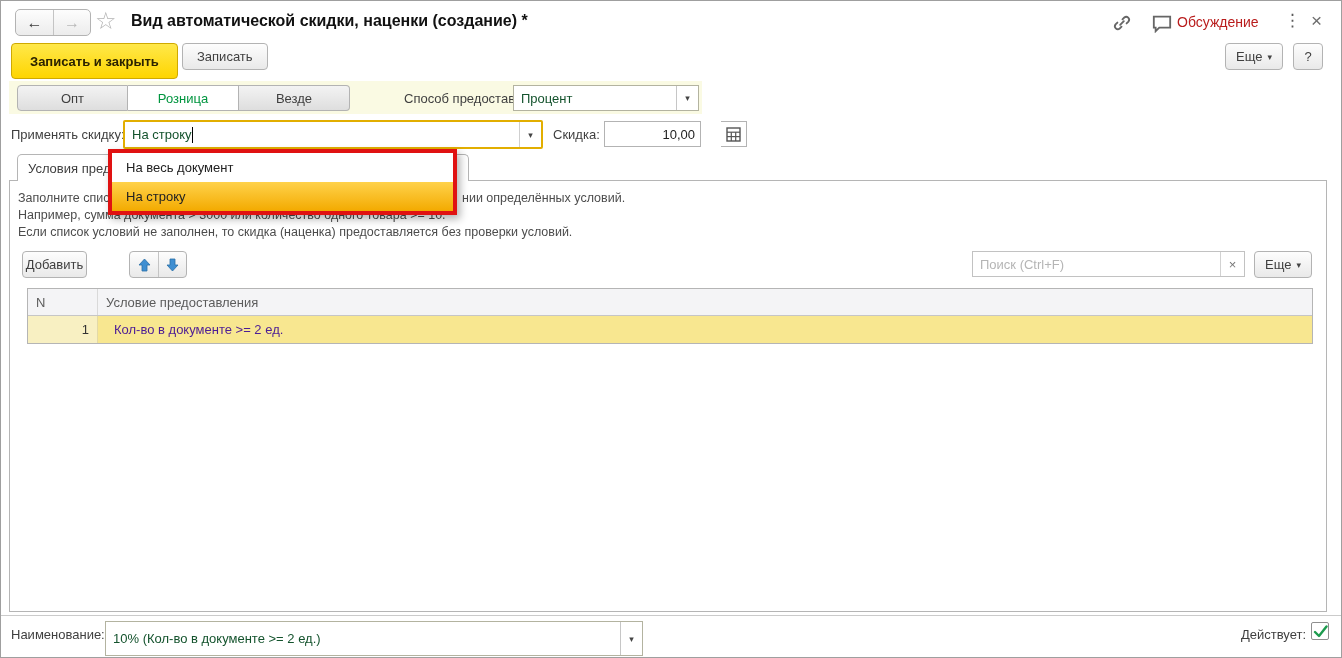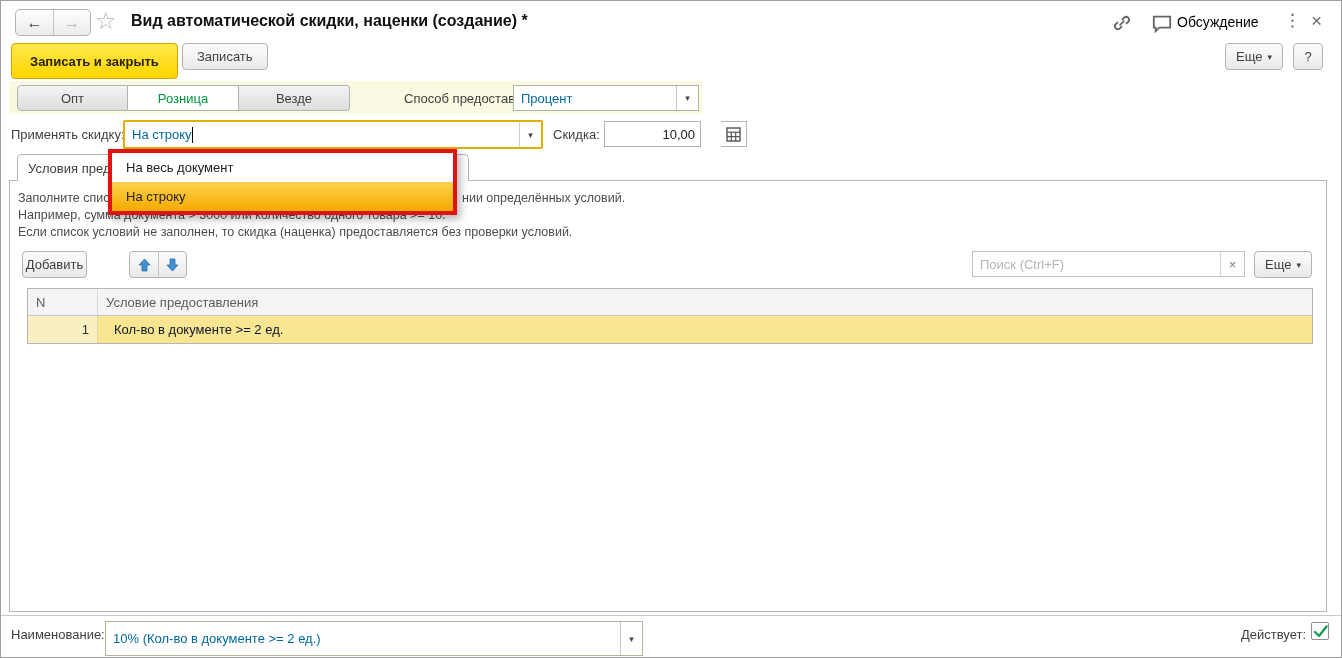--- a/index.html
+++ b/index.html
@@ -9,21 +9,21 @@
 
   
   .navgroup { position:absolute; left:14px; top:8px; display:flex; border:1px solid #b3b3b3; border-radius:5px; overflow:hidden; background:linear-gradient(#fdfdfd,#ececec); }
   .navbtn { width:37px; height:25px; display:flex; align-items:center; justify-content:center; font-size:16px; color:#3c3c3c; cursor:default; }
   .navbtn + .navbtn { border-left:1px solid #c4c4c4; }
   .navbtn.disabled { color:#b8b8b8; }
   .star { position:absolute; left:94px; top:6px; font-size:24px; color:#b4b4b4; }
   .title { position:absolute; left:130px; top:11px; font-size:16px; font-weight:bold; color:#111; }
   .icon-link { position:absolute; left:1110px; top:11px; }
   .icon-chat { position:absolute; left:1150px; top:12px; }
-  .discussion { position:absolute; left:1176px; top:13px; font-size:14px; color:#000000; }
+  .discussion { position:absolute; left:1176px; top:13px; font-size:14px; color:#b91c1c; }
   .dots { position:absolute; left:1283px; top:9px; font-size:17px; color:#5a5a5a; letter-spacing:0; }
   .closex { position:absolute; left:1310px; top:9px; font-size:19px; color:#6e6e6e; }
 
   
   .btn { display:inline-flex; align-items:center; justify-content:center; height:27px; border:1px solid #b3b3b3; border-radius:4px; background:linear-gradient(#fdfdfd,#e9e9e9); color:#3f3f3f; padding:0 14px; font-size:13px; }
   .btn-yellow { position:absolute; left:10px; top:42px; background:linear-gradient(#ffe84a,#fed500); border-color:#cfa900; font-weight:bold; color:#2b2300; padding:17px 18px; }
   .btn-save { position:absolute; left:181px; top:42px; }
   .btn-more-top { position:absolute; left:1224px; top:42px; width:58px; padding:0; }
   .btn-help { position:absolute; left:1292px; top:42px; width:30px; padding:0; }
   .caret-down { font-size:9px; color:#444; margin-left:5px; }
@@ -32,21 +32,21 @@
   .strip { position:absolute; left:8px; top:80px; width:693px; height:33px; background:#fafae3; }
   .segs { position:absolute; left:16px; top:84px; display:flex; }
   .seg { width:111px; height:26px; display:flex; align-items:center; justify-content:center; border:1px solid #b3b3b3; background:linear-gradient(#f3f3f3,#dedede); color:#3f3f3f; }
   .seg:first-child { border-radius:4px 0 0 4px; }
   .seg:last-child { border-radius:0 4px 4px 0; }
   .seg + .seg { border-left:none; }
   .seg.sel { background:#fff; color:#00953f; }
   .lbl { color:#3f3f3f; }
   .method-label { position:absolute; left:403px; top:90px; }
   .combo { position:absolute; display:flex; border:1px solid #b3b3a0; background:#fff; }
-  .combo .cval { flex:1; display:flex; align-items:center; padding:0 7px; color:#0369a1; overflow:hidden; white-space:nowrap; }
+  .combo .cval { flex:1; display:flex; align-items:center; padding:0 7px; color:#14532d; overflow:hidden; white-space:nowrap; }
   .combo .cbtn { width:22px; display:flex; align-items:center; justify-content:center; border-left:1px solid #c6c6c6; font-size:9px; color:#444; background:#fff; }
   .combo-method { left:512px; top:84px; width:186px; height:26px; }
 
   
   .apply-label { position:absolute; left:10px; top:126px; }
   .combo-apply { left:122px; top:119px; width:420px; height:29px; border:2px solid #e2ae00; border-radius:2px; }
   .combo-apply .cbtn { border-left:1px solid #cfcfcf; }
   .tcaret { display:inline-block; width:1px; height:16px; background:#000; margin-left:1px; }
   .disc-label { position:absolute; left:552px; top:126px; }
   .disc-wrap { position:absolute; left:603px; top:120px; display:flex;gap:20px; }
@@ -70,21 +70,21 @@
   .search input::placeholder { color:#b5b5b5; }
   .search .clear { width:24px; display:flex; align-items:center; justify-content:center; border-left:1px solid #d2d2d2; color:#777; font-size:13px; }
   .btn-more-list { position:absolute; left:1244px; top:70px; width:58px; padding:0; }
 
   .table { position:absolute; left:17px; top:107px; width:1286px; border:1px solid #b5b5b5; }
   .thead { display:flex; height:27px; background:#f4f4f6; border-bottom:1px solid #c6c6c6; color:#5c5c5c; }
   .trow { display:flex; height:27px; }
   .cell-n { width:70px; padding:0 8px; display:flex; align-items:center; border-right:1px solid #d9d9d9; }
   .cell-c { flex:1; padding:0 8px; display:flex; align-items:center; }
   .trow .cell-n { justify-content:flex-end; background:#f8f0c2; color:#333; border-right:1px solid #e3d9a6; }
-  .trow .cell-c { background:#f8e790; color:#0f172a;padding-left:16px; }
+  .trow .cell-c { background:#f8e790; color:#4c1d95;padding-left:16px; }
 
   
   .dropdown { position:absolute; left:107px; top:148px; width:349px; z-index:10; border:4px solid #e01212; background:#0c4a6e; box-shadow:3px 4px 8px rgba(0,0,0,.3); }
   .ditem { height:29px; display:flex; align-items:center; padding-left:14px; color:#222; background:#fff; }
   .ditem.sel { background:linear-gradient(#ffd24b,#f3aa00); }
 
   
   .footer-sep { position:absolute; left:0; top:614px; width:1342px; border-top:1px solid #cbcbcb; }
   .name-label { position:absolute; left:10px; top:626px; }
   .combo-name { left:104px; top:620px; width:538px; height:35px; }

